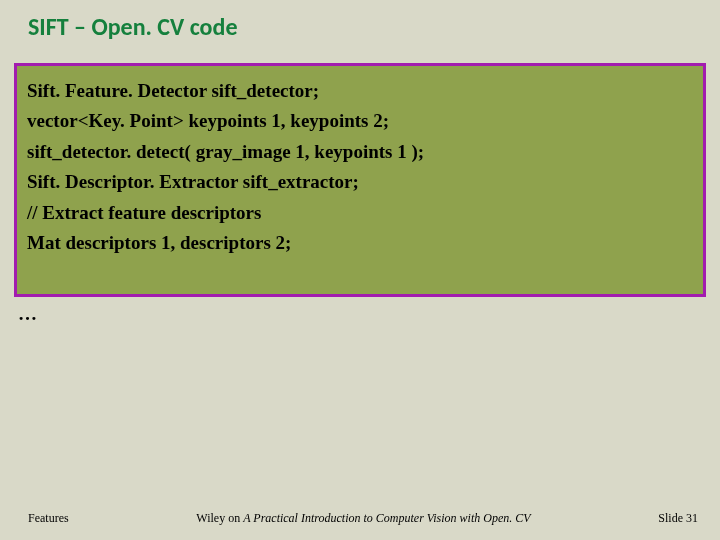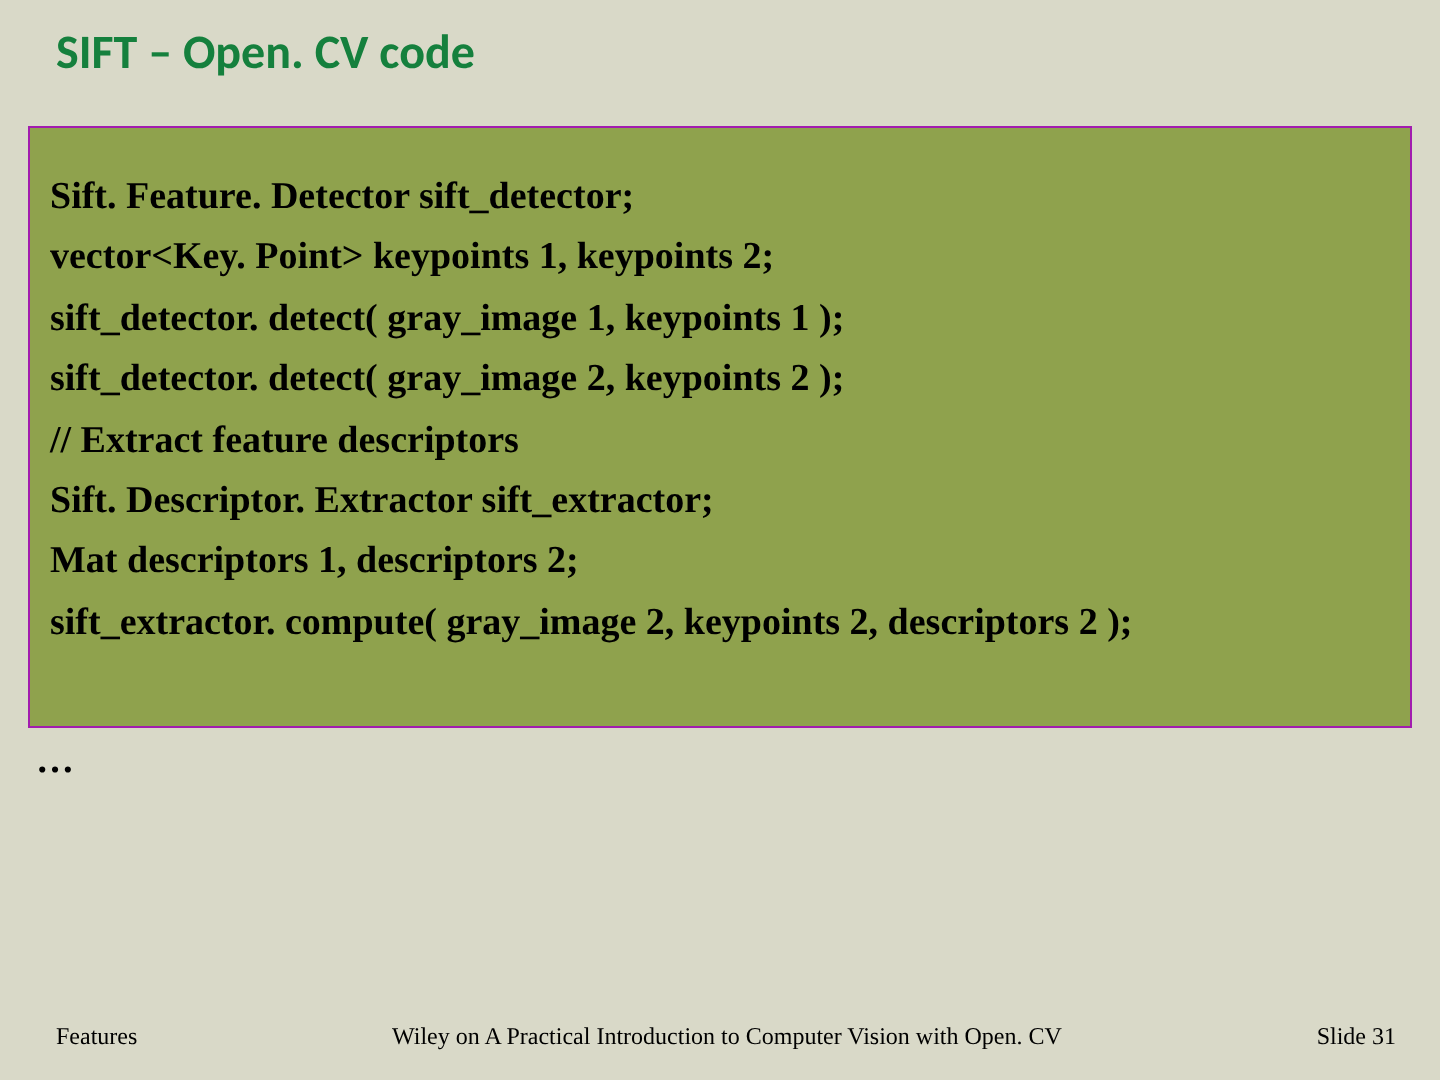--- a/index.html
+++ b/index.html
@@ -14,22 +14,22 @@
   .slide-title {
     font-family: Calibri, Arial, sans-serif;
     font-size: 24px;
     font-weight: bold;
     color: #15803d;
     padding: 12px 0 0 28px;
   }
   .code-box {
     margin: 22px 14px 0 14px;
     background: #8fa24d;
-    border: 1px solid #a21caf;
-    padding: 20px 10px 36px 10px;
+    border: 3px solid #a21caf;
+    padding: 10px 10px 36px 10px;
   }
   .code-line {
     font-family: 'Times New Roman', Times, serif;
     font-size: 19px;
     font-weight: bold;
     color: #000;
     line-height: 1.6;
     white-space: nowrap;
   }
   .ellipsis {
@@ -54,40 +54,39 @@
   }
   .footer-left {
     flex: 0 0 auto;
   }
   .footer-center {
     flex: 1 1 auto;
     text-align: center;
     line-height: 1.25;
   }
   .footer-center .book {
+    font-style: italic;
   }
   .footer-right {
     flex: 0 0 auto;
     margin-top: 24px;
   }
 </style>
 </head>
 <body>
 
 <div class="slide-title">SIFT – Open. CV code</div>
 
 <div class="code-box">
   <div class="code-line">Sift. Feature. Detector sift_detector;</div>
   <div class="code-line">vector&lt;Key. Point&gt; keypoints 1, keypoints 2;</div>
   <div class="code-line">sift_detector. detect( gray_image 1, keypoints 1 );</div>
-  <div class="code-line">sift_detector. detect( gray_image 2, keypoints 2 );</div>
+  <div class="code-line">Sift. Descriptor. Extractor sift_extractor;</div>
   <div class="code-line">// Extract feature descriptors</div>
-  <div class="code-line">Sift. Descriptor. Extractor sift_extractor;</div>
   <div class="code-line">Mat descriptors 1, descriptors 2;</div>
-  <div class="code-line">sift_extractor. compute( gray_image 2, keypoints 2, descriptors 2 );</div>
 </div>
 
 <div class="ellipsis">…</div>
 
 <div class="footer">
   <div class="footer-left">Features</div>
   <div class="footer-center">
     <span>Wiley on </span><span class="book">A Practical Introduction to Computer Vision with Open. CV</span><br>
   </div>
   <div class="footer-right">Slide 31</div>

